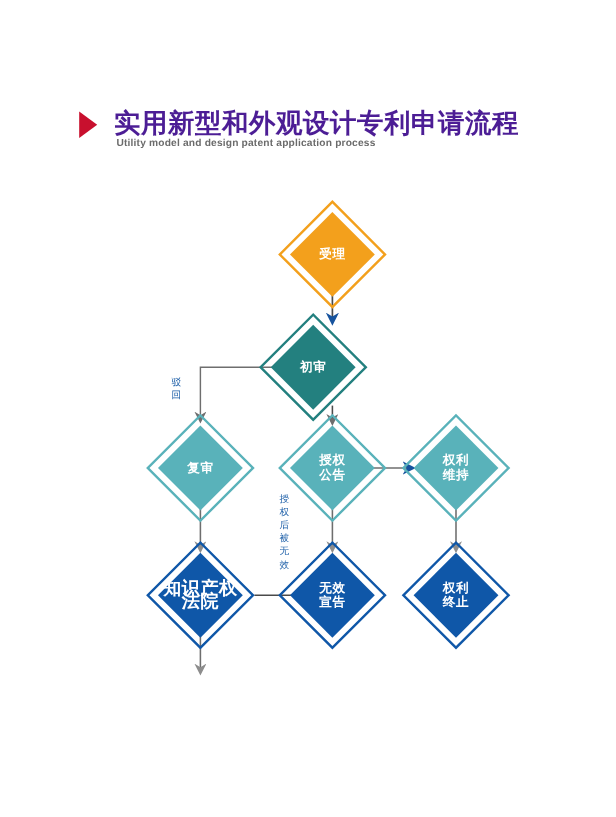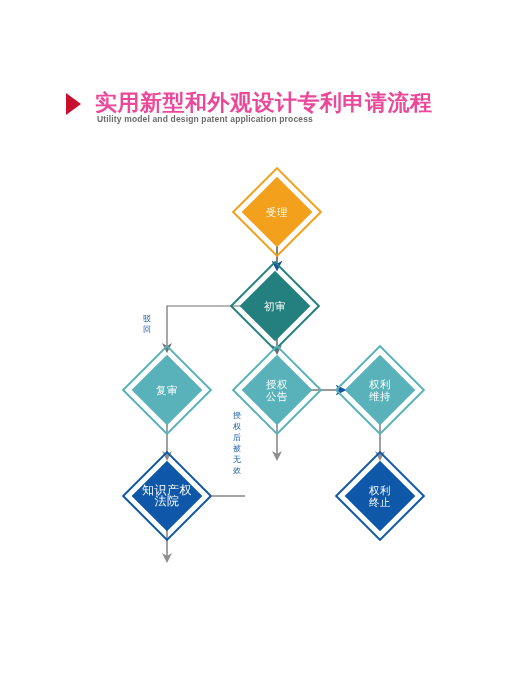--- a/index.html
+++ b/index.html
@@ -32,21 +32,21 @@
     border-left: 15px solid #C8102E;
     border-top: 11px solid transparent;
     border-bottom: 11px solid transparent;
   }
   #page-title {
     position: absolute;
     left: 95px;
     top: 48px;
     font-size: 22px;
     font-weight: bold;
-    color: #ec4899;
+    color: #4c1d95;
     letter-spacing: 0.5px;
     white-space: nowrap;
   }
   #page-subtitle {
     position: absolute;
     left: 97px;
     top: 74px;
     font-size: 8.5px;
     font-weight: bold;
     color: #6b6b6b;
@@ -103,21 +103,21 @@
     top: 0;
     width: 64px;
     height: 64px;
     display: flex;
     flex-direction: column;
     align-items: center;
     justify-content: center;
     color: #ffffff;
     font-size: 10.5px;
     line-height: 12.5px;
-    font-weight: normal;
+    font-weight: bold;
     text-align: center;
     letter-spacing: 0.5px;
     white-space: pre-line;
   }
 
   
   .c-orange .diamond-outer { border-color: #F3A01C; }
   .c-orange .diamond-inner { background: #F3A01C; }
   .c-teal-dark .diamond-outer { border-color: #23807F; }
   .c-teal-dark .diamond-inner { background: #23807F; }
@@ -197,21 +197,21 @@
       <line x1="167" y1="528" x2="167" y2="558" stroke="#6E6E6E" stroke-width="1.3" marker-end="url(#ar-gray)"></line>
     </g>
   </svg>
 
   <div class="node c-orange" style="left:245px; top:180px;">
     <div class="diamond-outer"></div>
     <div class="diamond-inner"></div>
     <div class="node-label">受理</div>
   </div>
 
-  <div class="node c-teal-dark" style="left:243px; top:274px;">
+  <div class="node c-teal-dark" style="left:229px; top:274px;">
     <div class="diamond-outer"></div>
     <div class="diamond-inner"></div>
     <div class="node-label">初审</div>
   </div>
 
   <div class="node c-teal-light" style="left:135px; top:358px;">
     <div class="diamond-outer"></div>
     <div class="diamond-inner"></div>
     <div class="node-label">复审</div>
   </div>
@@ -226,24 +226,30 @@
   <div class="node c-teal-light" style="left:348px; top:358px;">
     <div class="diamond-outer"></div>
     <div class="diamond-inner"></div>
     <div class="node-label">权利
 维持</div>
   </div>
 
   <div class="node c-blue" style="left:135px; top:464px;">
     <div class="diamond-outer"></div>
     <div class="diamond-inner"></div>
-    <div class="node-label" style="font-size:12px; line-height:11.5px;">知识产权
+    <div class="node-label" style="font-size:15px; line-height:11.5px;">知识产权
 法院</div>
   </div>
 
+  <div class="node c-blue" style="left:245px; top:464px;">
+    <div class="diamond-outer"></div>
+    <div class="diamond-inner"></div>
+    <div class="node-label">无效
+宣告</div>
+  </div>
 
   <div class="node c-blue" style="left:348px; top:464px;">
     <div class="diamond-outer"></div>
     <div class="diamond-inner"></div>
     <div class="node-label">权利
 终止</div>
   </div>
 
 
   <div class="edge-label" style="left:141px; top:313px; width:12px;">驳

